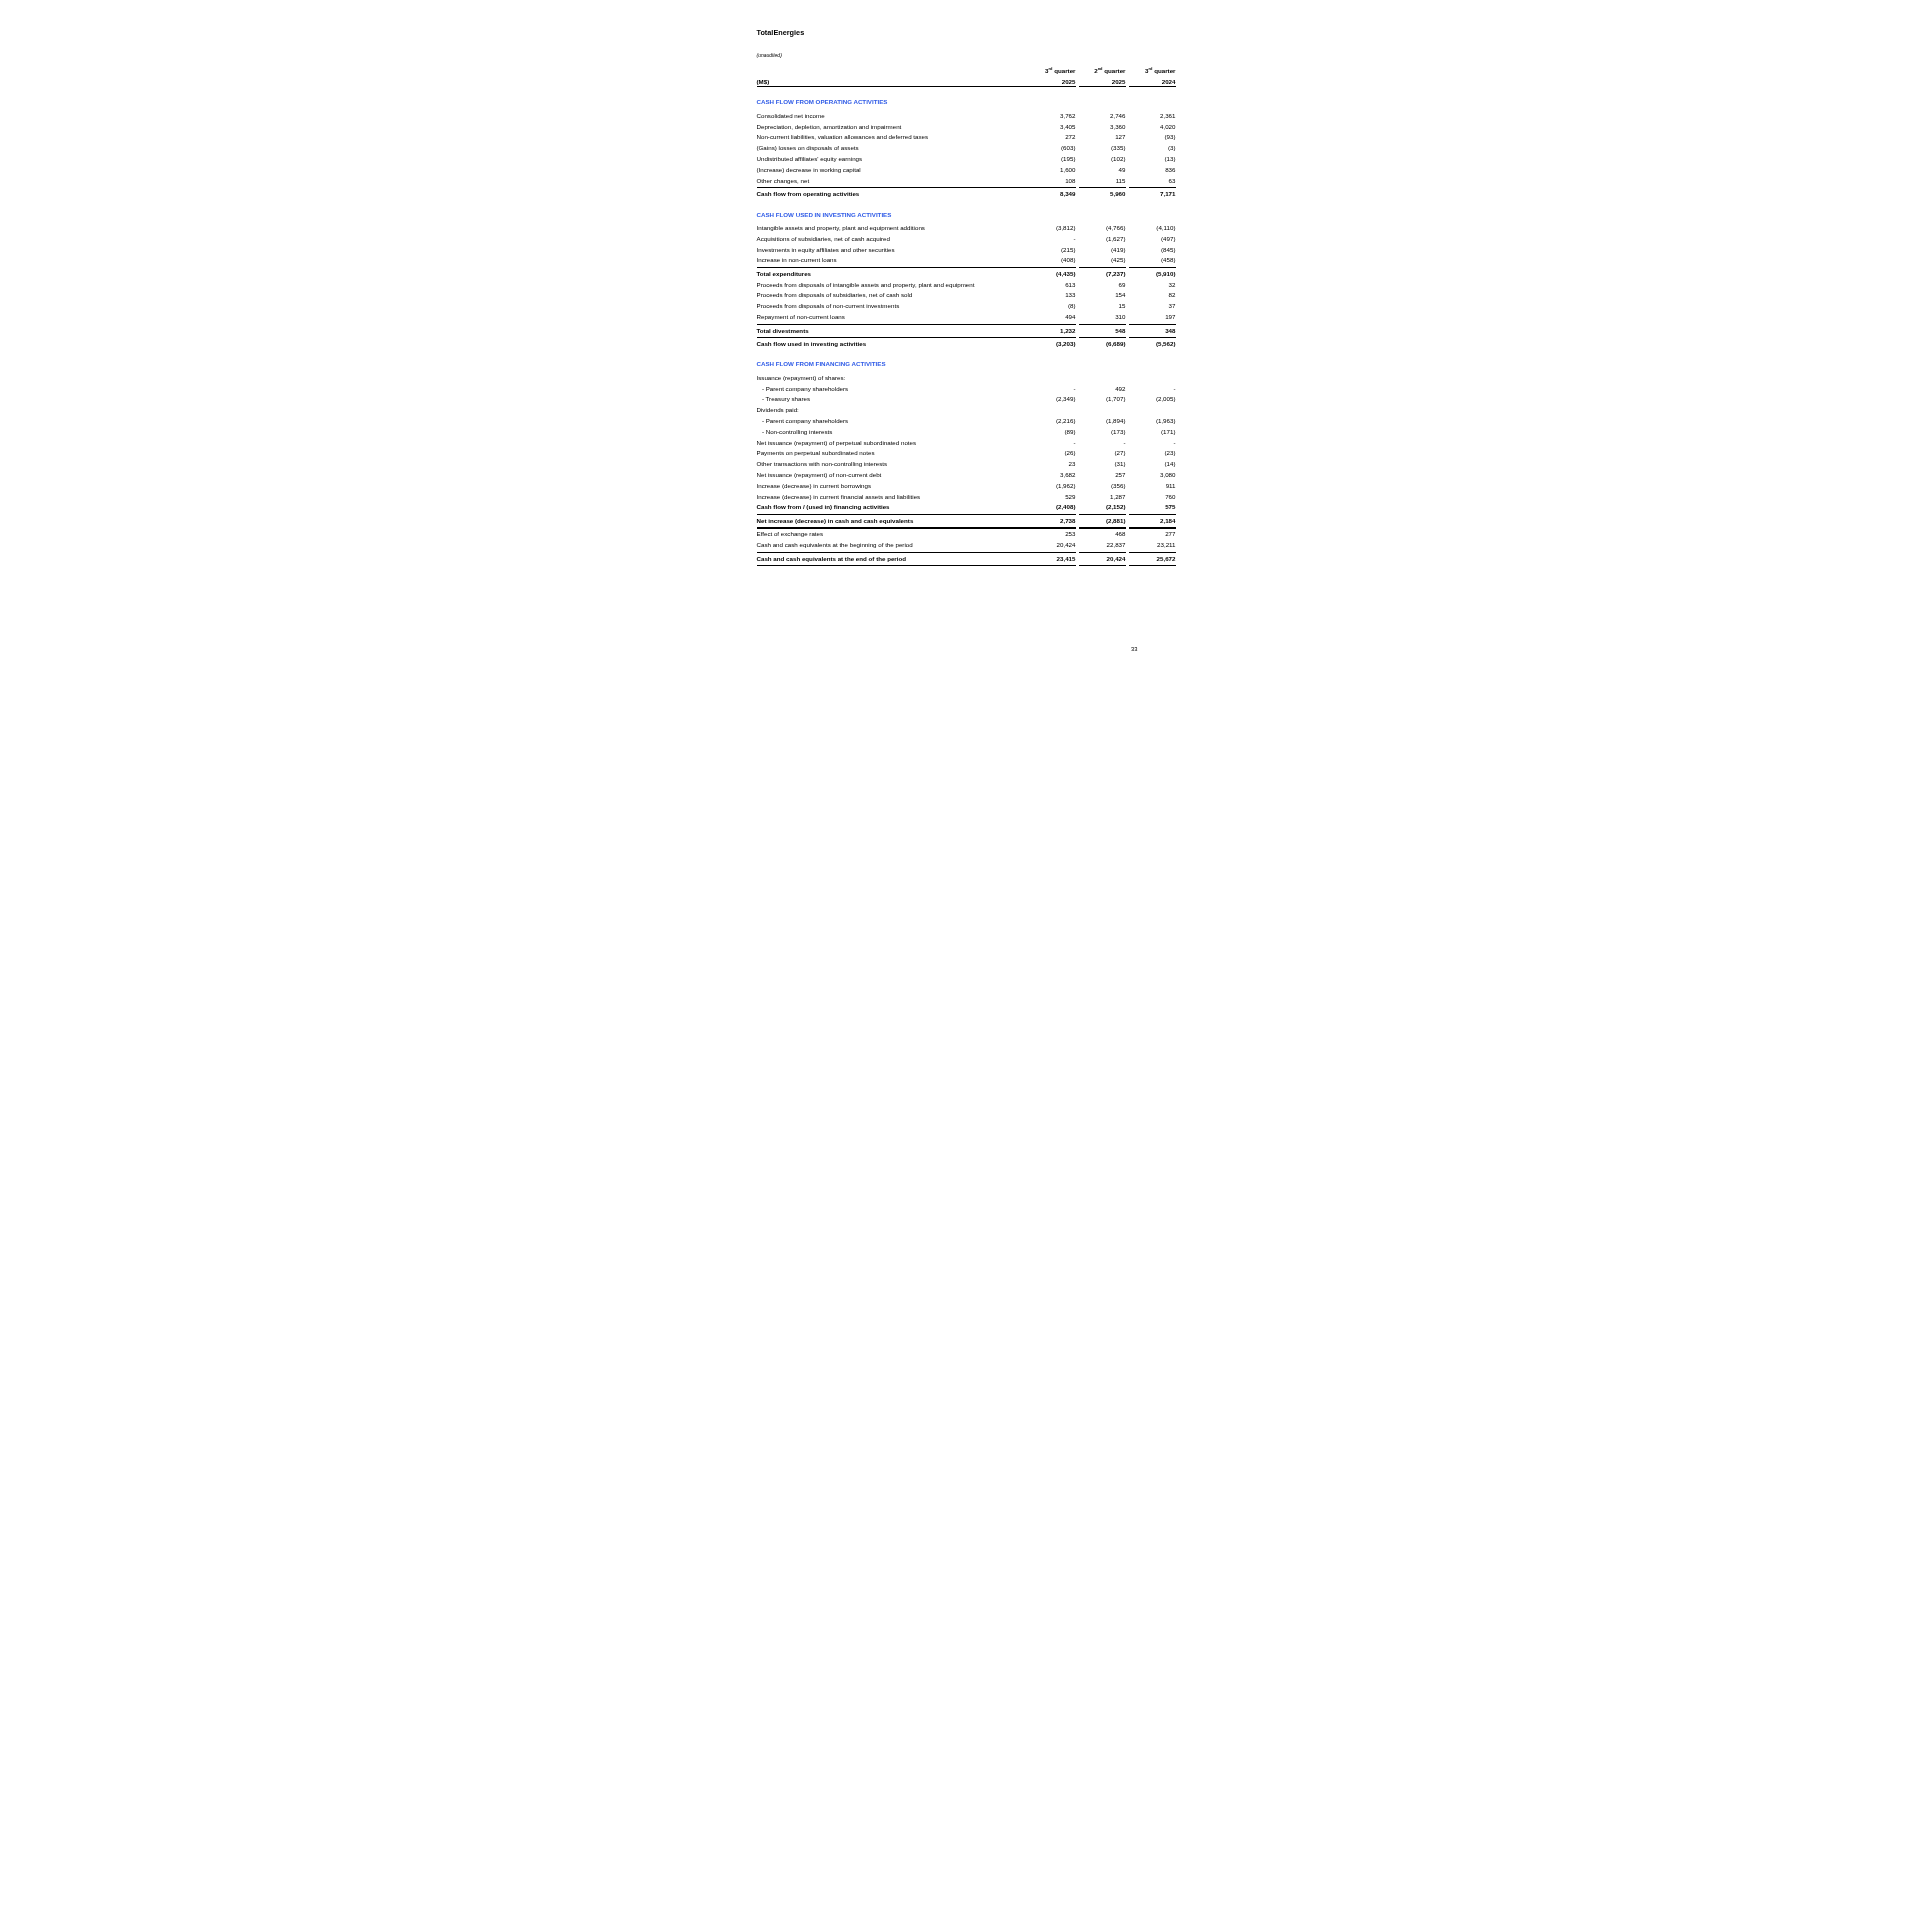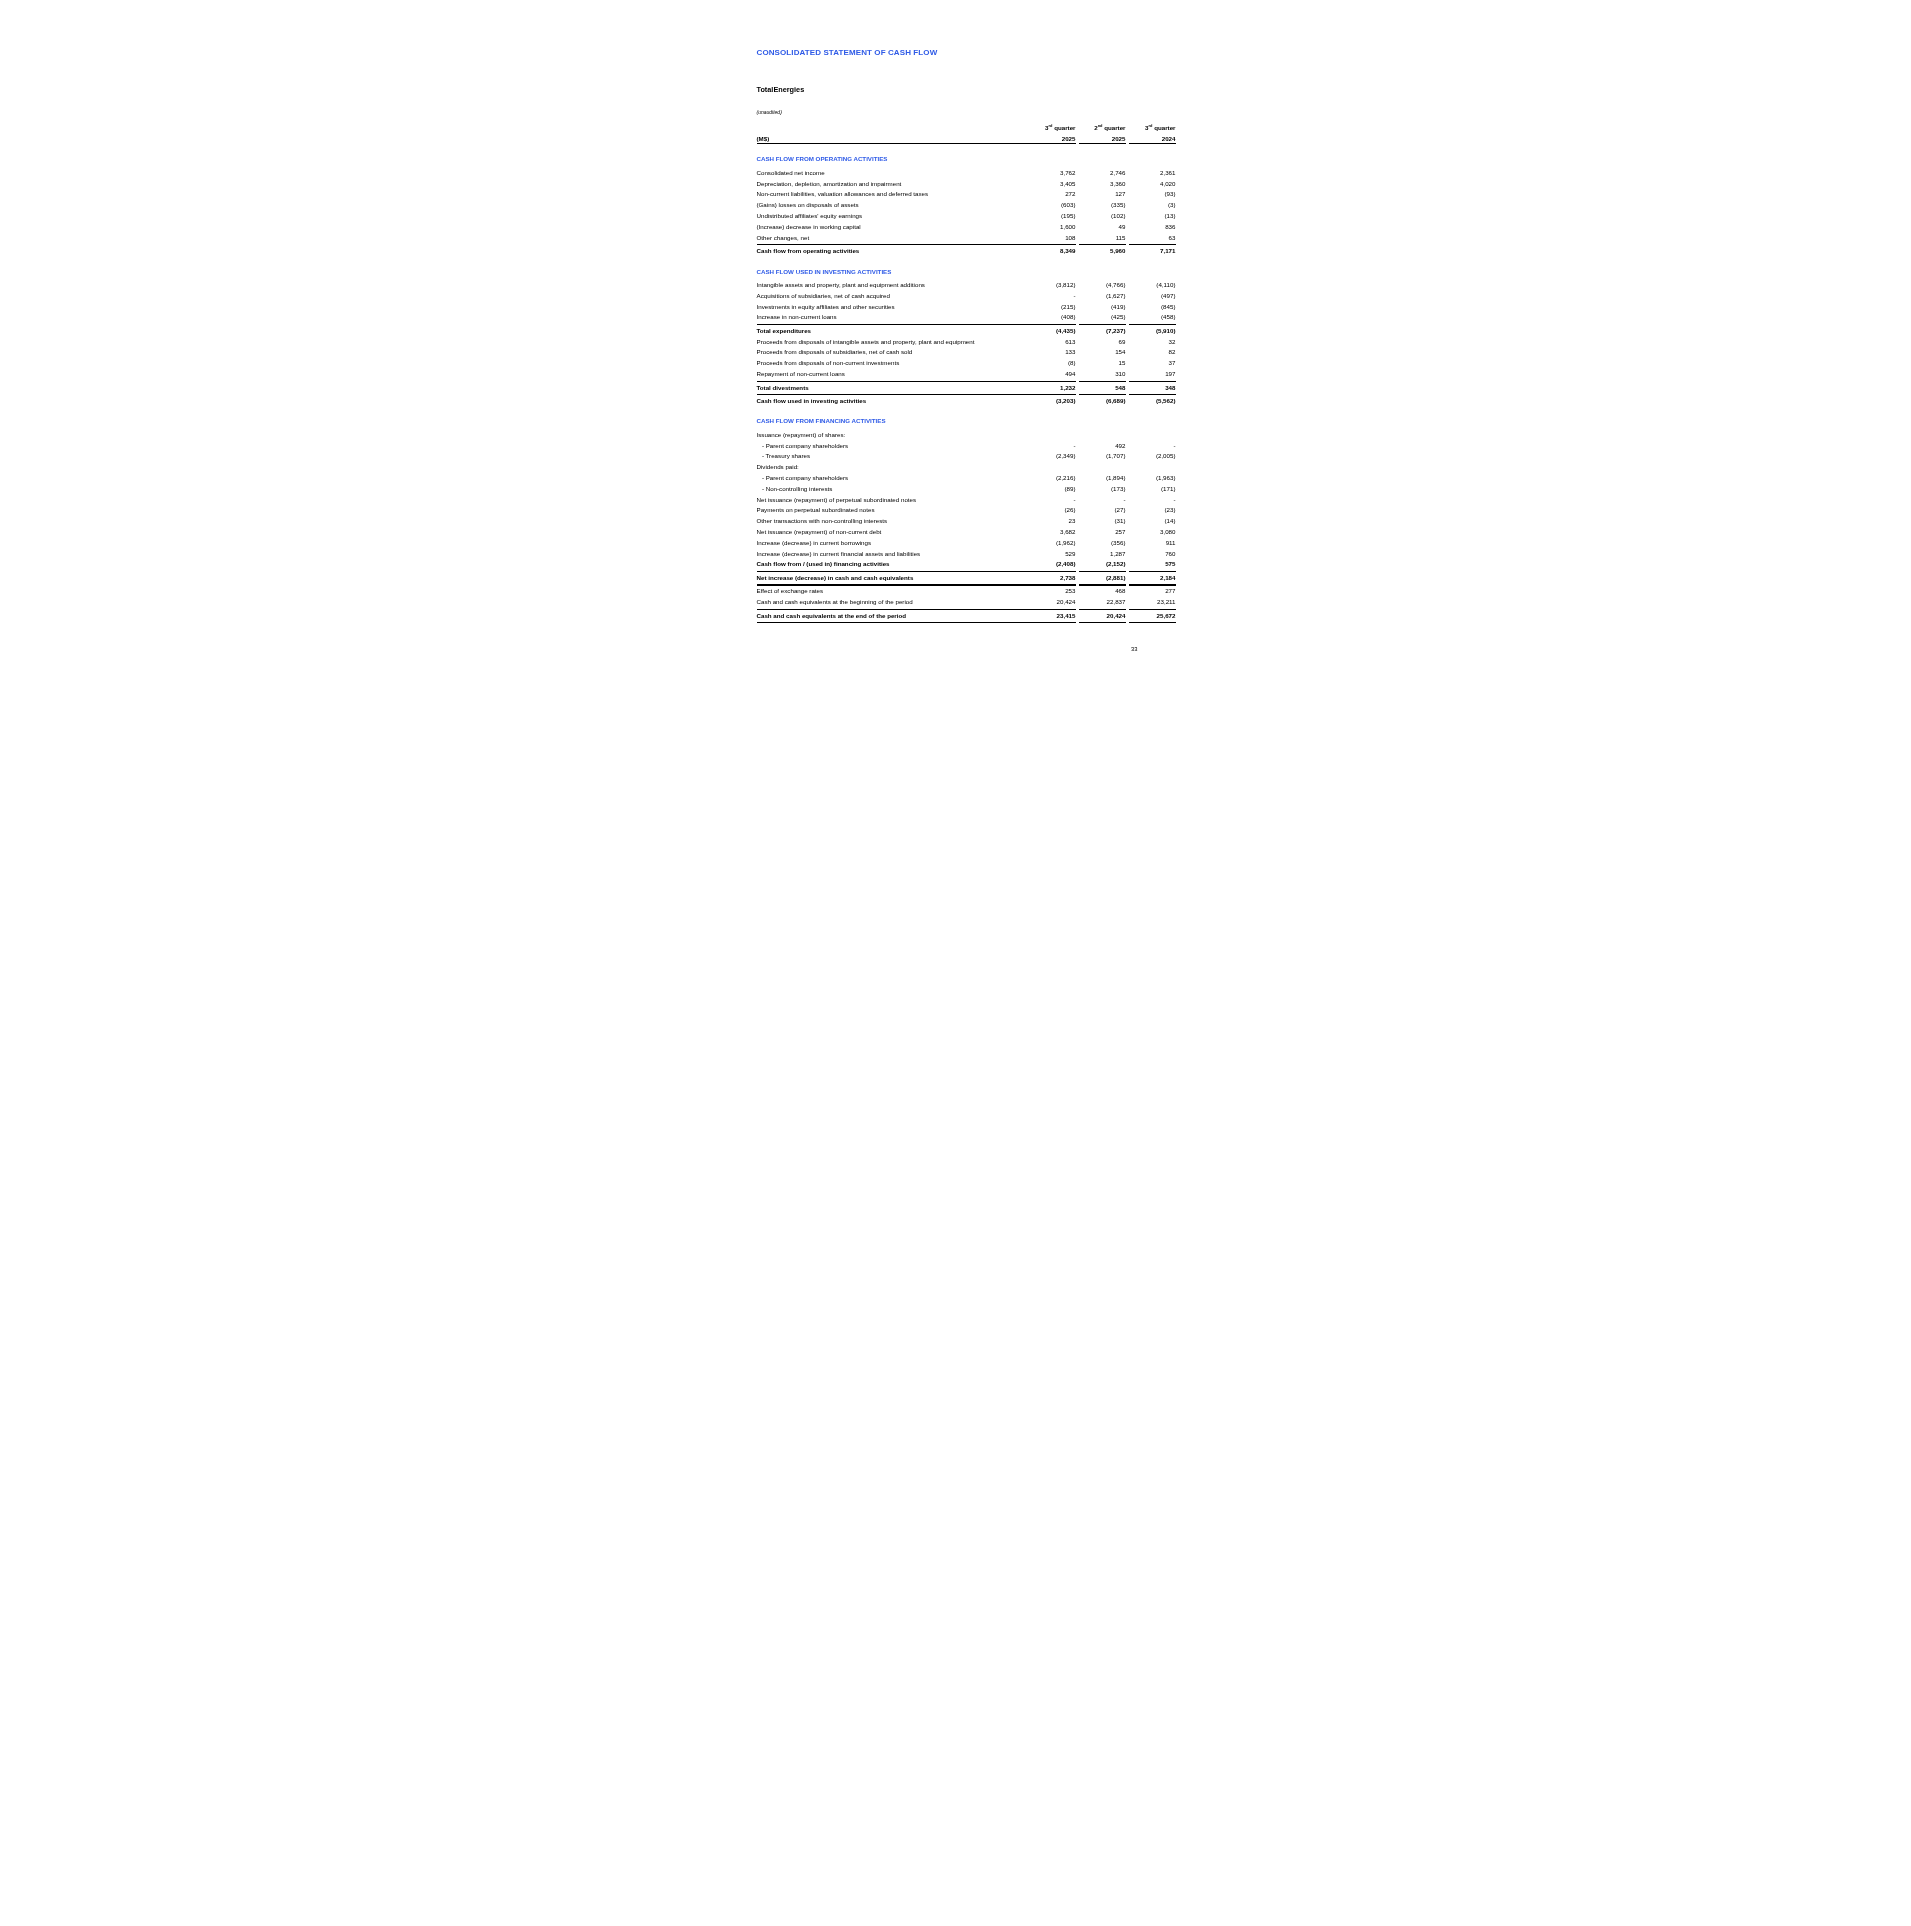--- a/index.html
+++ b/index.html
@@ -87,21 +87,20 @@
     top: 646px;
     right: 57px;
     font-size: 5.8px;
   }
 </style>
 </head>
 <body>
 
 <div class="page">
   <div class="content">
-    <div class="doc-title">CONSOLIDATED STATEMENT OF CASH FLOW</div>
     <div class="company">TotalEnergies</div>
     <div class="note">(unaudited)</div>
 
     <table class="cf">
       <colgroup>
         <col class="c-label">
           <col class="c-v1">
           <col class="c-v2">
           <col class="c-v3">
       </colgroup>

